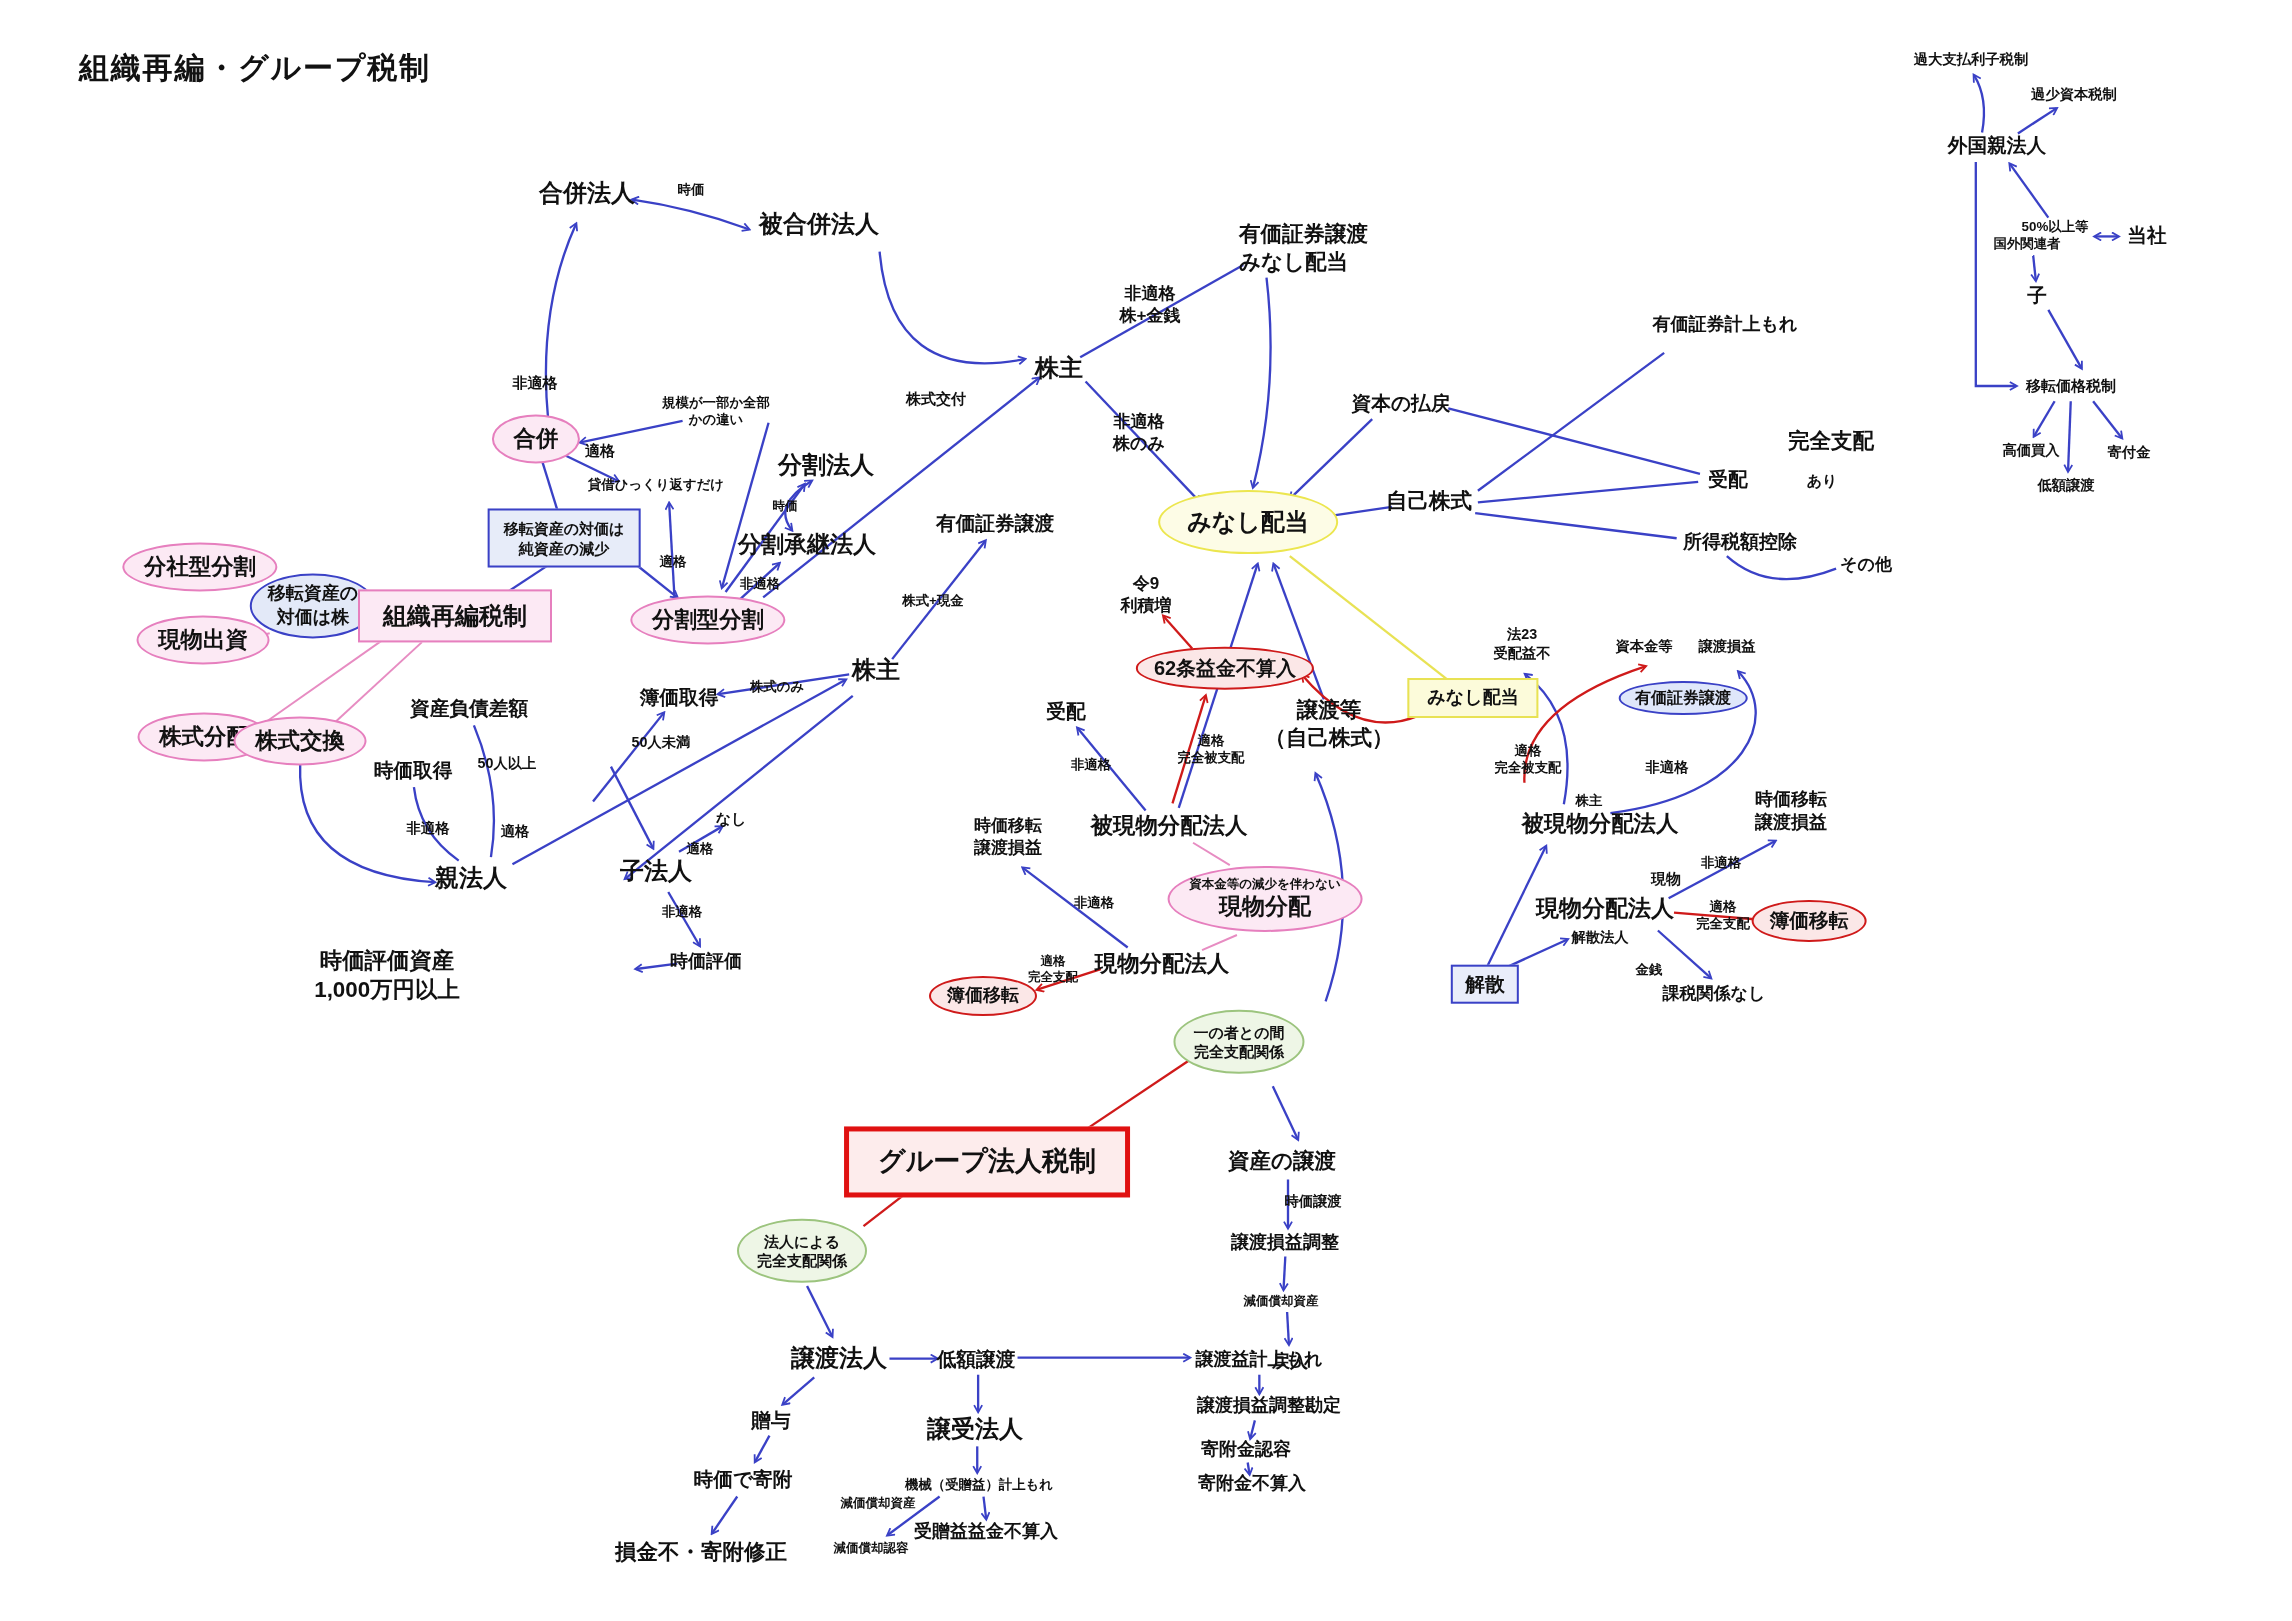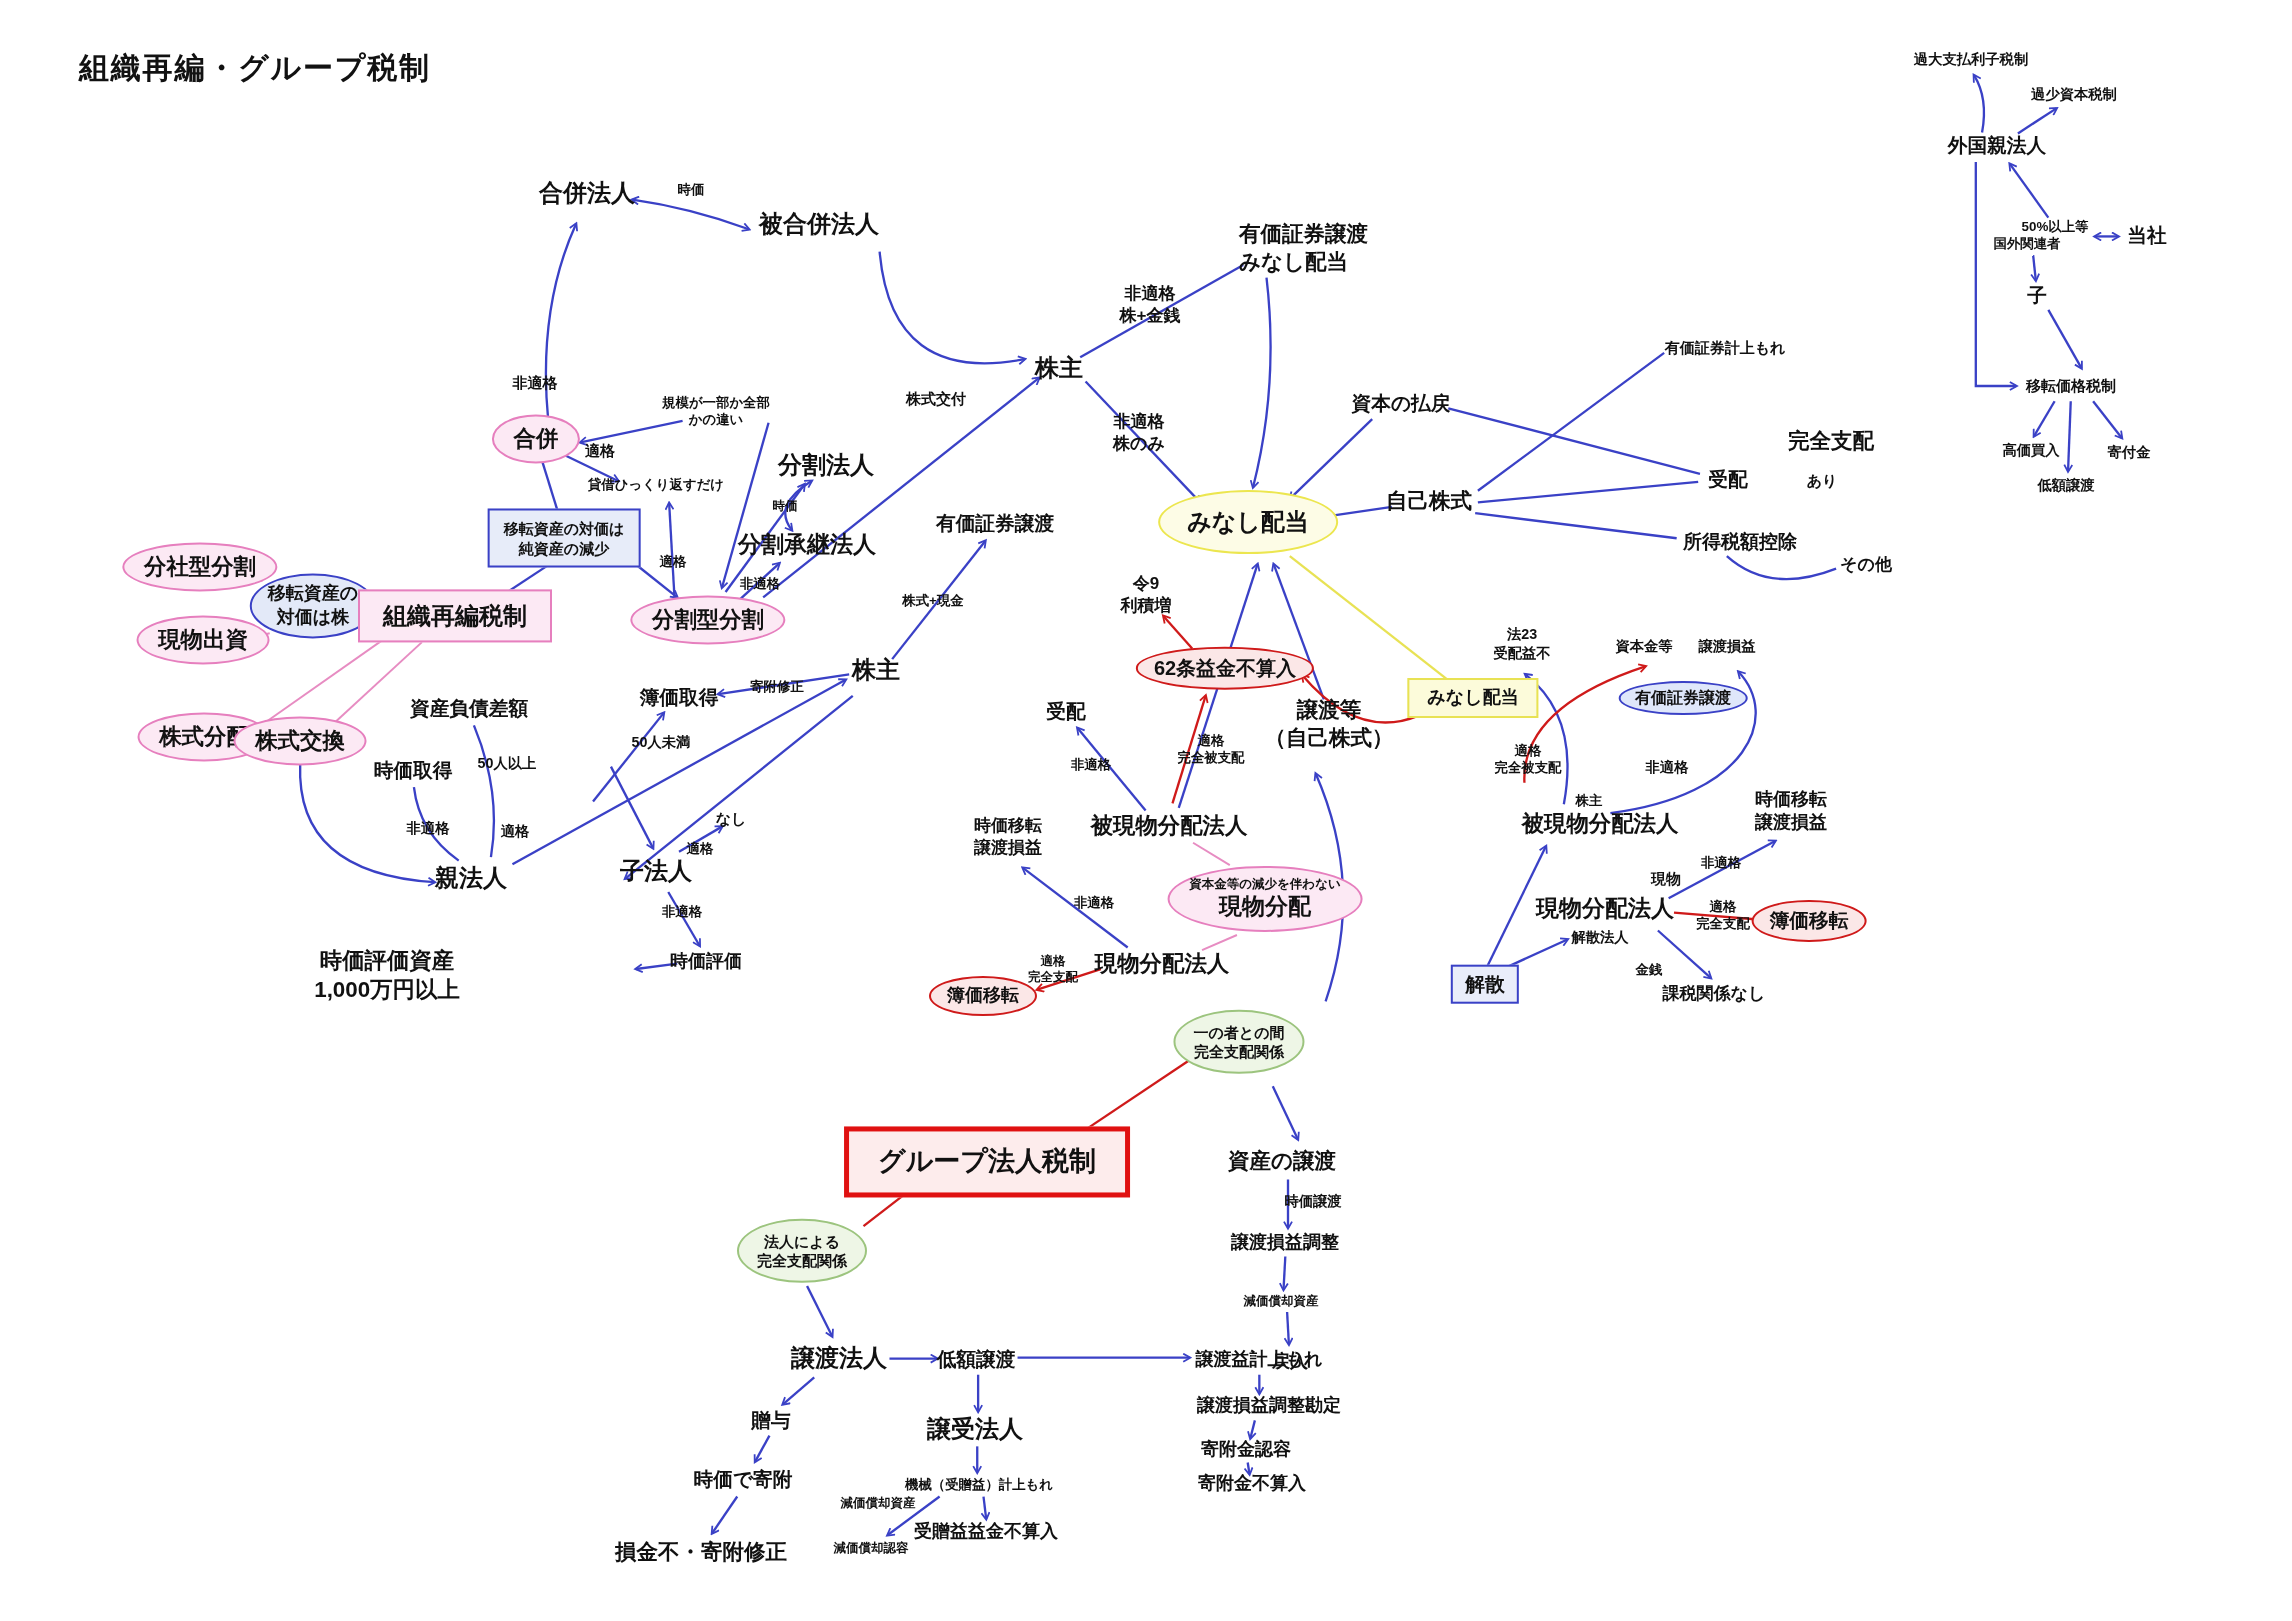--- a/index.html
+++ b/index.html
@@ -211,21 +211,21 @@
     <div class="node plain" style="left: 413px; top: 771px; font-size: 19.7px;">
       <div>時価取得</div>
     </div>
     <div class="node plain" style="left: 507px; top: 763px; font-size: 14.3px;">
       <div>50人以上</div>
     </div>
     <div class="node plain" style="left: 679px; top: 698px; font-size: 19.7px;">
       <div>簿価取得</div>
     </div>
     <div class="node plain" style="left: 777px; top: 687px; font-size: 13.4px;">
-      <div>寄附修正</div>
+      <div>株式のみ</div>
     </div>
     <div class="node plain" style="left: 661px; top: 742px; font-size: 14.3px;">
       <div>50人未満</div>
     </div>
     <div class="node plain" style="left: 428px; top: 828px; font-size: 14.3px;">
       <div>非適格</div>
     </div>
     <div class="node plain" style="left: 515px; top: 831px; font-size: 14.3px;">
       <div>適格</div>
     </div>
@@ -277,21 +277,21 @@
     </div>
     <div class="node plain" style="left: 1401px; top: 404px; font-size: 19.7px;">
       <div>資本の払戻</div>
     </div>
     <div class="node ellipse-yellow" style="left: 1248px; top: 522px; font-size: 24px;">
       <div>みなし配当</div>
     </div>
     <div class="node plain" style="left: 1429px; top: 502px; font-size: 21.5px;">
       <div>自己株式</div>
     </div>
-    <div class="node plain" style="left: 1725px; top: 348px; font-size: 15px;">
+    <div class="node plain" style="left: 1725px; top: 325px; font-size: 18px;">
       <div>有価証券計上もれ</div>
     </div>
     <div class="node plain" style="left: 1831px; top: 442px; font-size: 21.5px;">
       <div>完全支配</div>
     </div>
     <div class="node plain" style="left: 1728px; top: 480px; font-size: 19.7px;">
       <div>受配</div>
     </div>
     <div class="node plain" style="left: 1822px; top: 481px; font-size: 15px;">
       <div>あり</div>

